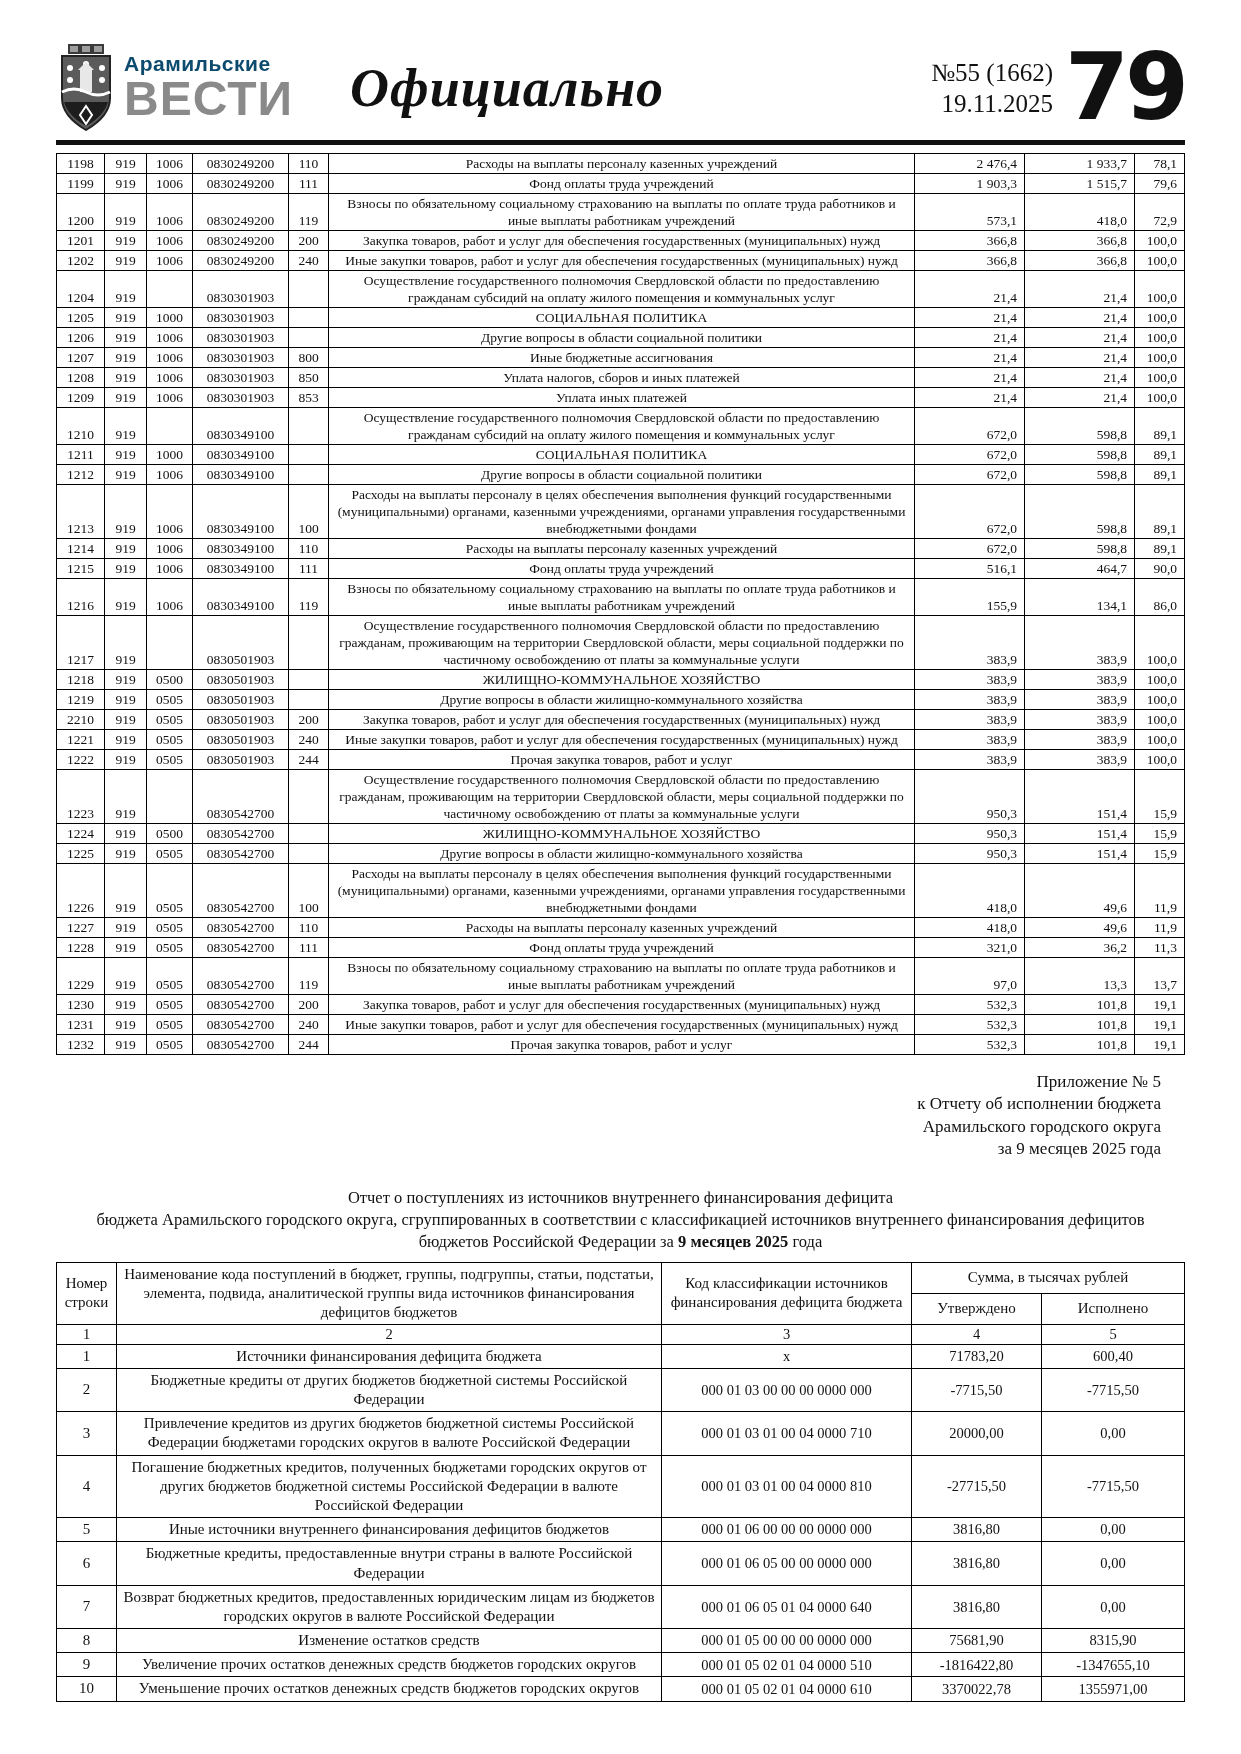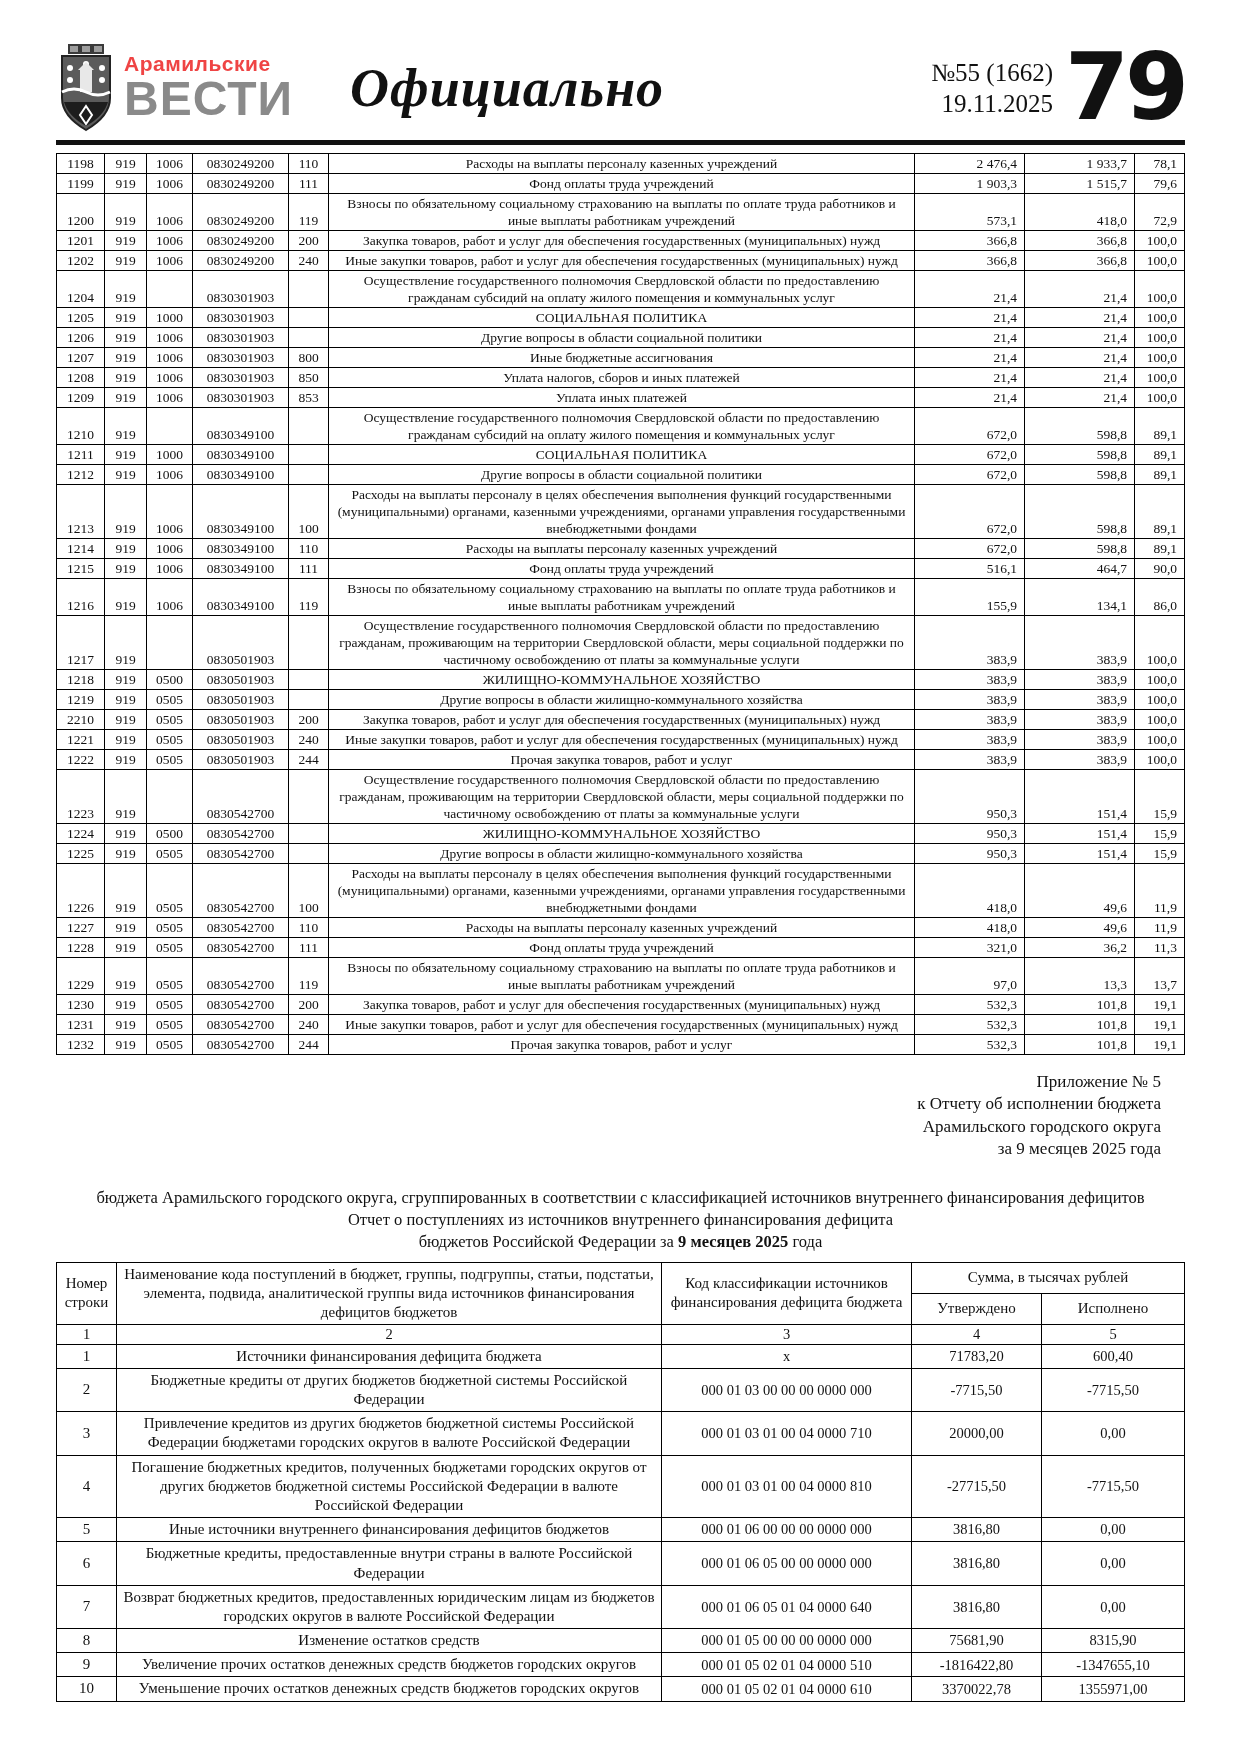--- a/index.html
+++ b/index.html
@@ -7,21 +7,21 @@
     width:1241px;height:1754px;box-sizing:border-box;
     padding:40px 56px 0 56px;background:#fff;overflow:hidden;
     font-family:"Liberation Serif","DejaVu Serif",serif;color:#111;
     position:relative;
   }
   
   .hdr{display:flex;align-items:center;height:96px;}
   .brand{display:flex;align-items:flex-start;width:258px;flex:0 0 auto;}
   .crest{width:60px;height:92px;flex:0 0 auto;}
   .brand-text{margin-left:8px;font-family:"Liberation Sans","DejaVu Sans",sans-serif;}
-  .brand-top{font-size:21px;font-weight:bold;color:#ef4444;letter-spacing:.5px;margin-top:10px;}
+  .brand-top{font-size:21px;font-weight:bold;color:#0c4a6e;letter-spacing:.5px;margin-top:10px;}
   .brand-bottom{font-size:48px;font-weight:bold;color:#8a8a8a;letter-spacing:1px;line-height:.95;margin-top:0px;}
   .ofic{font-style:italic;font-weight:600;font-size:54px;margin-left:36px;flex:0 0 auto;letter-spacing:1px;}
   .hdr-spacer{flex:1;}
   .issue{text-align:right;font-size:25px;line-height:1.25;margin-right:12px;white-space:nowrap;}
   .pagenum{font-family:"DejaVu Sans","Liberation Sans",sans-serif;font-weight:bold;font-size:92px;line-height:.85;letter-spacing:-4px;}
   .rule{height:5px;background:#111;margin-top:4px;margin-bottom:8px;}
   
   table{border-collapse:collapse;}
   .t1{width:100%;table-layout:fixed;border:1.5px solid #000;}
   .t1 td{
@@ -512,22 +512,22 @@
       <div>Приложение № 5</div>
 
       <div>к Отчету об исполнении бюджета</div>
 
       <div>Арамильского городского округа</div>
 
       <div>за 9 месяцев 2025 года</div>
     </div>
 
   <div class="report-title">
+    <div>Отчет о поступлениях из источников внутреннего финансирования дефицита</div>
     <div>бюджета Арамильского городского округа, сгруппированных в соответствии с классификацией источников внутреннего финансирования дефицитов</div>
-    <div>Отчет о поступлениях из источников внутреннего финансирования дефицита</div>
     <div><span>бюджетов Российской Федерации за </span><b>9 месяцев 2025</b><span> года</span></div>
   </div>
 
   <table class="t2">
     <colgroup>
       <col style="width:60px">
         <col style="width:545px">
         <col style="width:250px">
       <col style="width:130px">
         <col style="width:143px">

